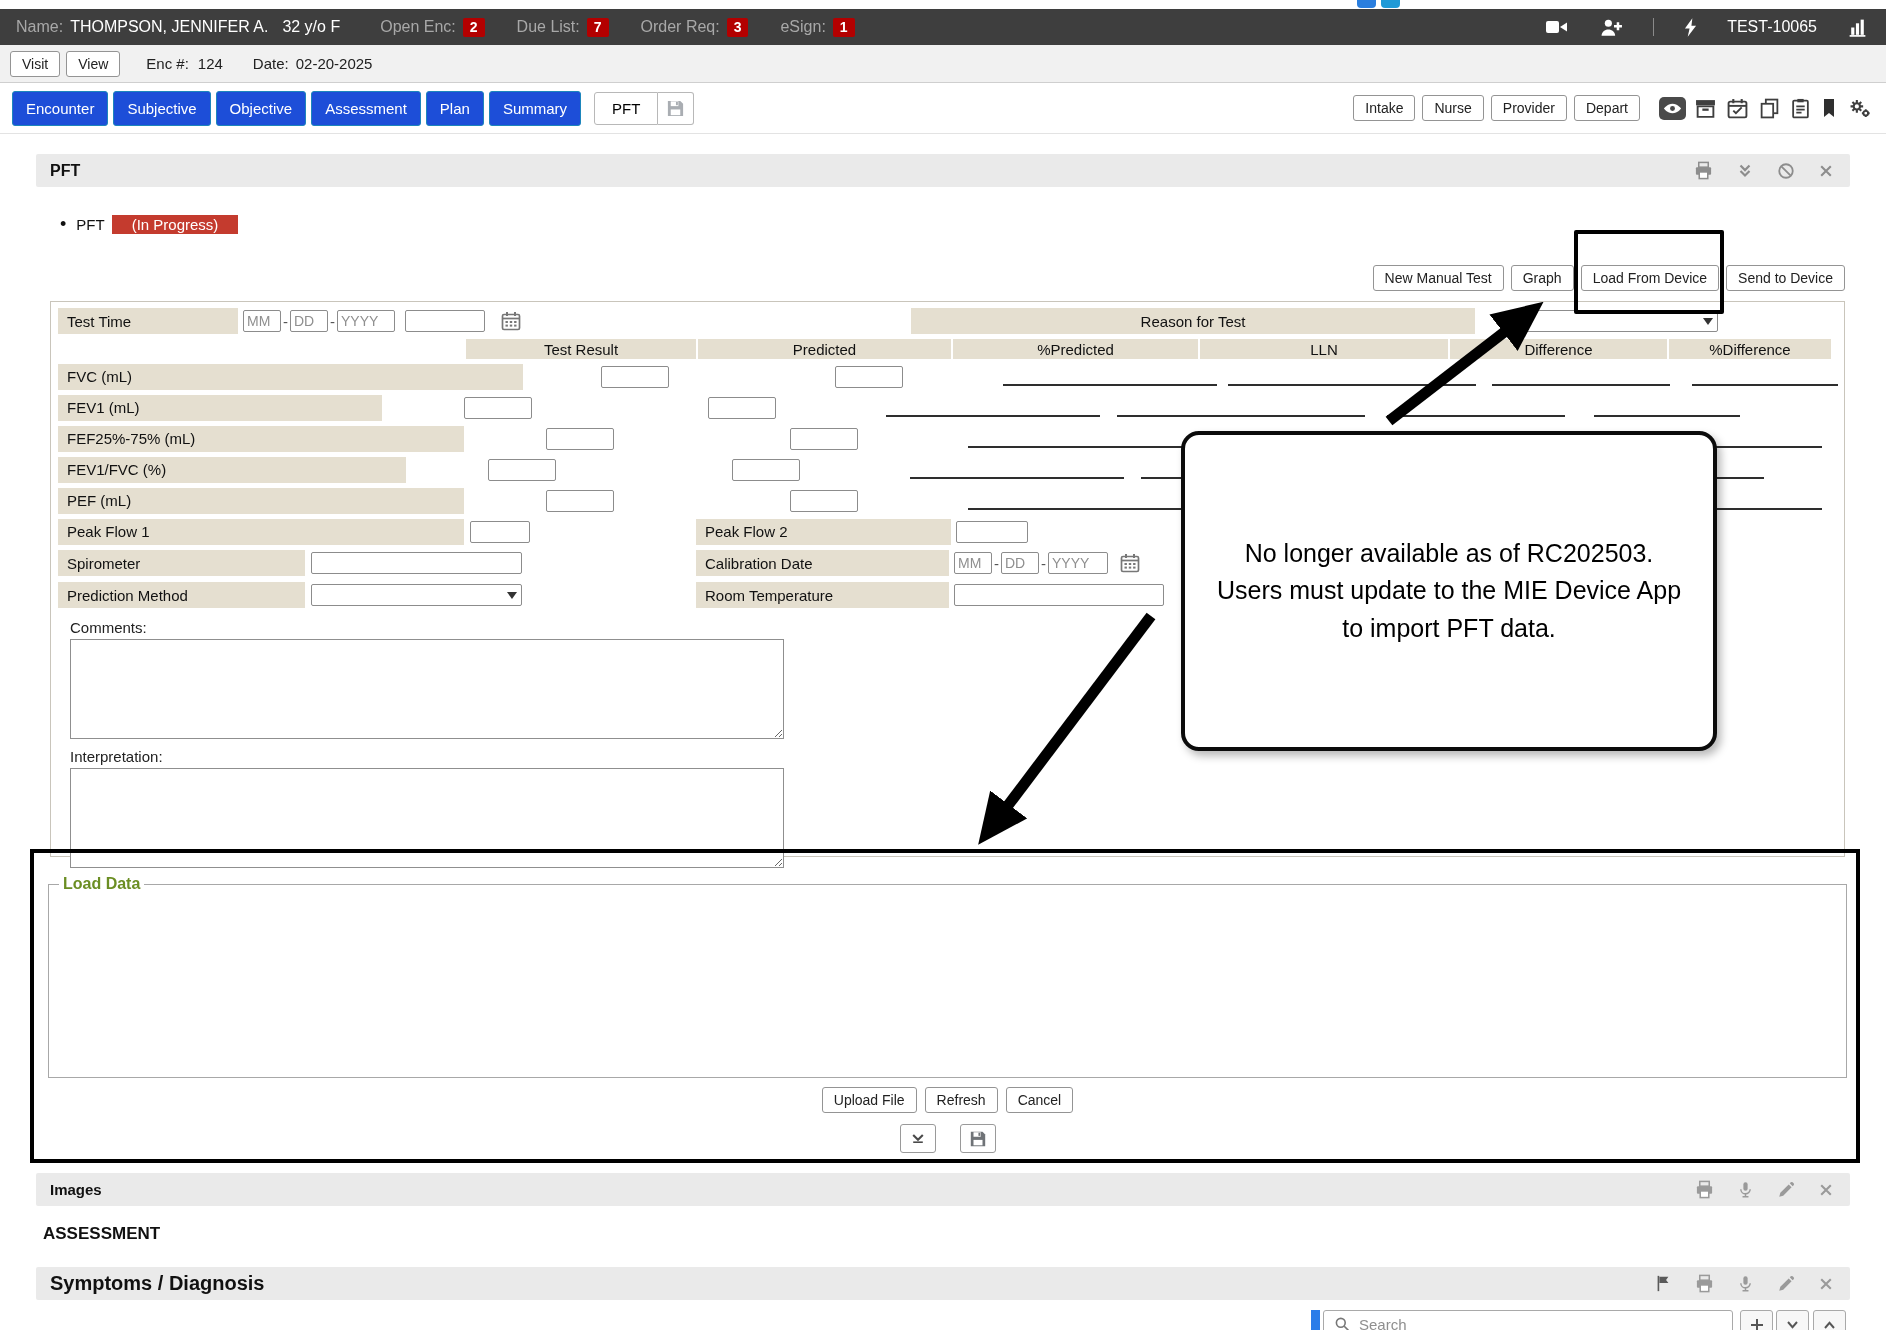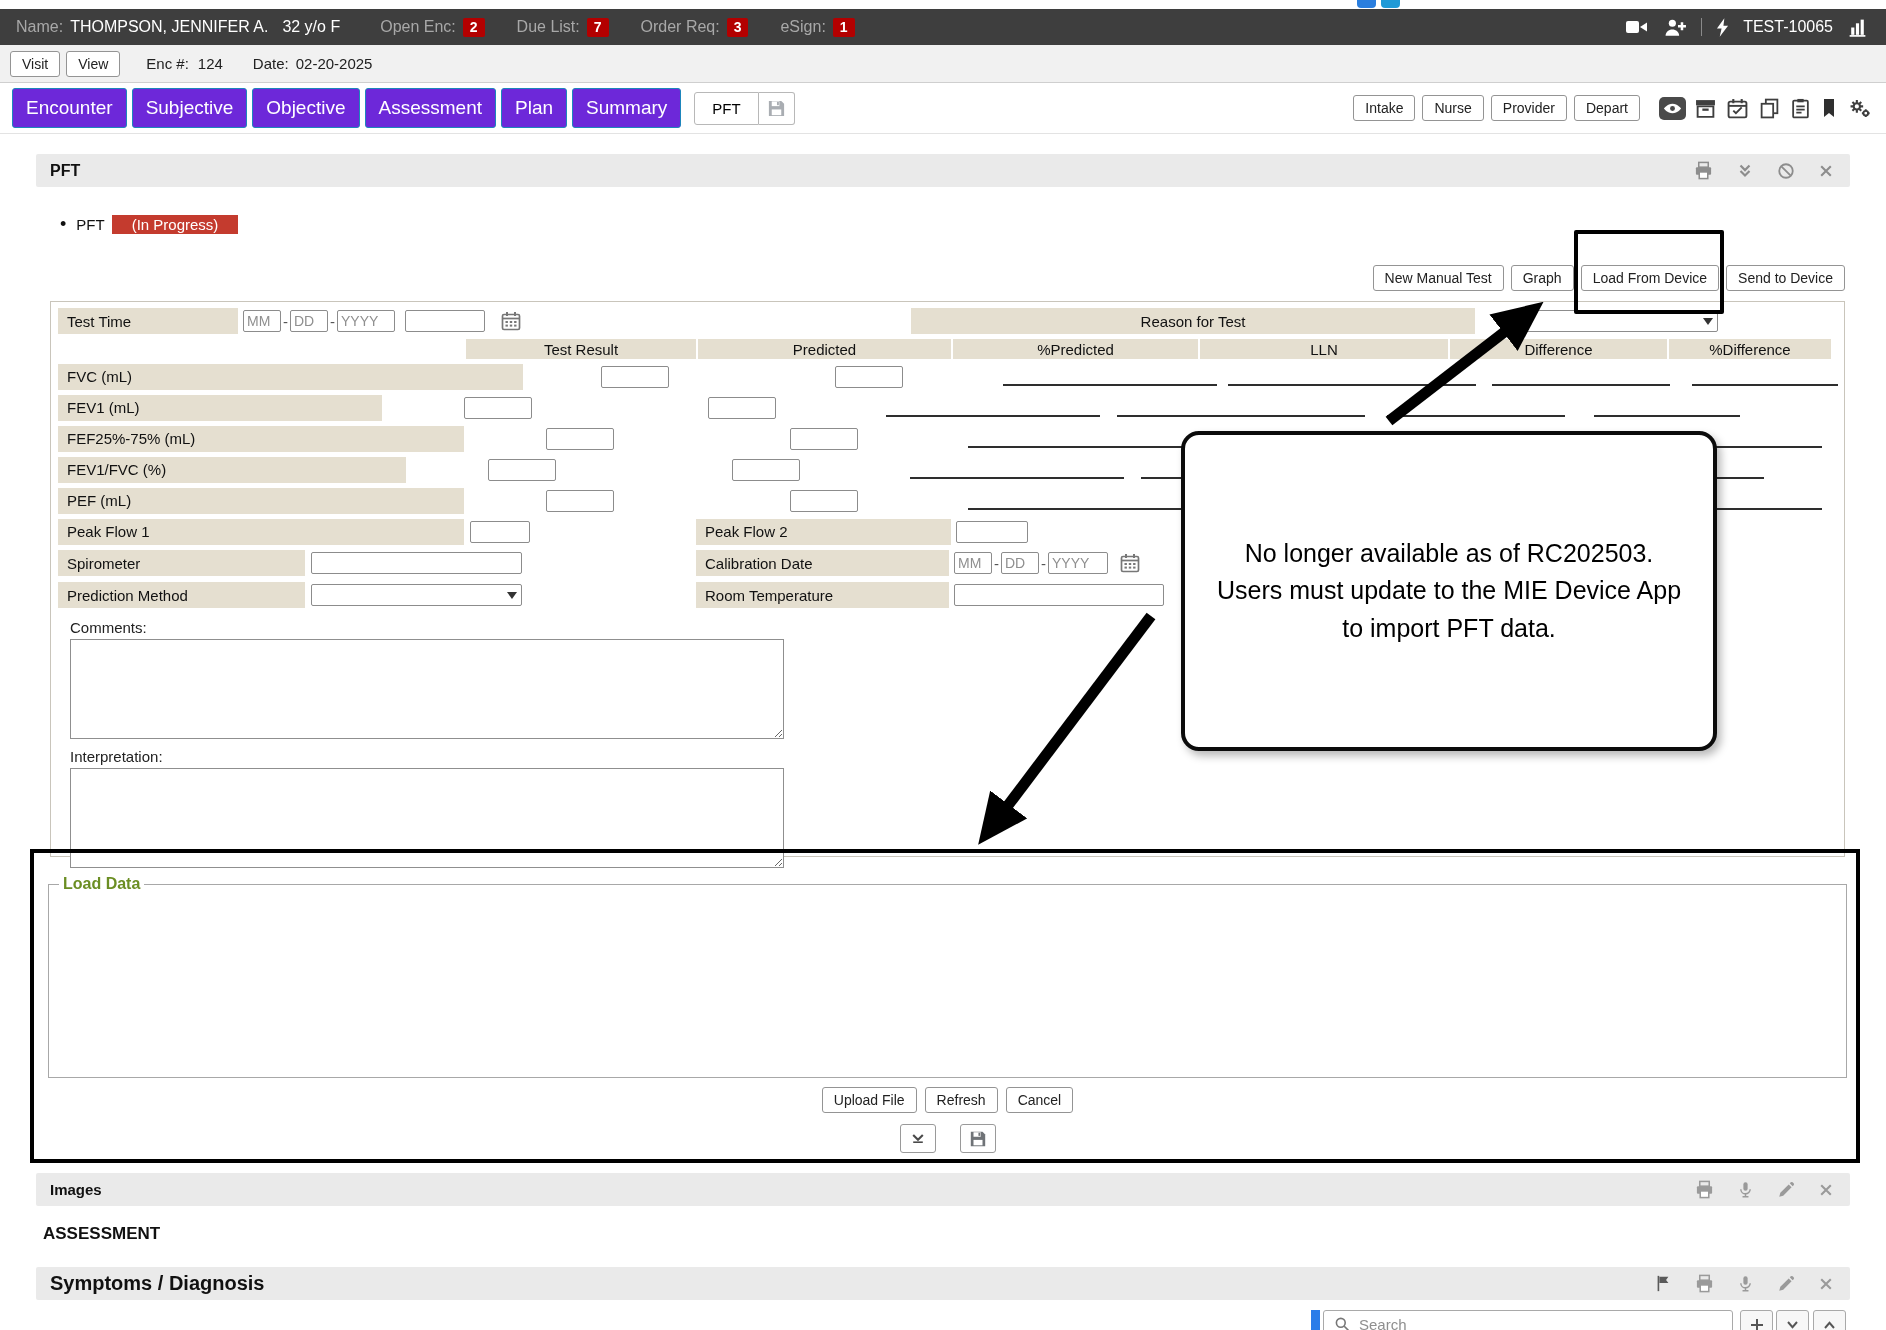--- a/index.html
+++ b/index.html
@@ -10,30 +10,30 @@
   
   .browser-strip{position:relative;height:9px;background:#fff}
   .clip-icon{position:absolute;top:0;width:19px;height:8px;border-radius:0 0 4px 4px}
 
   
   .topbar{height:36px;background:#3e3e3e;color:#fff;display:flex;align-items:center;padding:0 16px;font-size:16px}
   .tb-label{color:#a8a8a8;margin-right:7px;white-space:nowrap}
   .tb-value{color:#fff;white-space:nowrap}
   .counter{display:flex;align-items:center;margin-left:40px}
   .badge{background:#b30000;color:#fff;font-size:14px;font-weight:bold;padding:1px 7px;border-radius:2px;line-height:17px}
-  .tb-right{margin-left:auto;display:flex;align-items:center;gap:12px}
+  .tb-right{margin-left:auto;display:flex;align-items:center;gap:28px}
   .vdiv{width:1px;height:18px;background:#8a8a8a}
 
   
   .subbar{height:38px;background:#f1f1f1;border-bottom:1px solid #cfcfcf;display:flex;align-items:center;padding:0 10px;font-size:15px;color:#222}
   .btn{background:#fff;border:1px solid #949494;border-radius:3px;font-size:14px;padding:4px 11px;color:#222;font-family:inherit;cursor:pointer;white-space:nowrap}
 
   
   .tabbar{height:51px;display:flex;align-items:center;padding:0 12px;gap:5px;border-bottom:1px solid #e3e3e3;background:#fff}
-  .tab-blue{background:#6d28d9;border:1px solid #1d86bc;color:#fff;font-size:19px;padding:8px 13px;border-radius:3px;font-family:inherit;cursor:pointer}
+  .tab-blue{background:#1d4ed8;border:1px solid #1d86bc;color:#fff;font-size:15px;padding:8px 13px;border-radius:3px;font-family:inherit;cursor:pointer}
   .tabgroup{display:flex;margin-left:8px}
   .tab-active{background:#fff;border:1px solid #b8b8b8;font-size:15px;padding:7px 17px;border-radius:3px 0 0 3px;font-family:inherit}
   .tab-save{background:#fff;border:1px solid #b8b8b8;border-left:none;border-radius:0 3px 3px 0;padding:4px 8px;display:flex;align-items:center}
   .tb-nav-right{margin-left:auto;display:flex;align-items:center;gap:7px}
   .icon-btn{background:none;border:none;padding:2px;display:flex;align-items:center;cursor:pointer}
   .eye-btn{background:#4a4a4a;border-radius:5px;padding:5px 4px;display:flex;align-items:center}
 
   
   .content{position:relative;height:1196px;overflow:hidden;background:#fff}
   .sec-bar{position:absolute;left:36px;width:1814px;height:33px;background:#eaeaea;display:flex;align-items:center;padding:0 14px;border-radius:2px}

